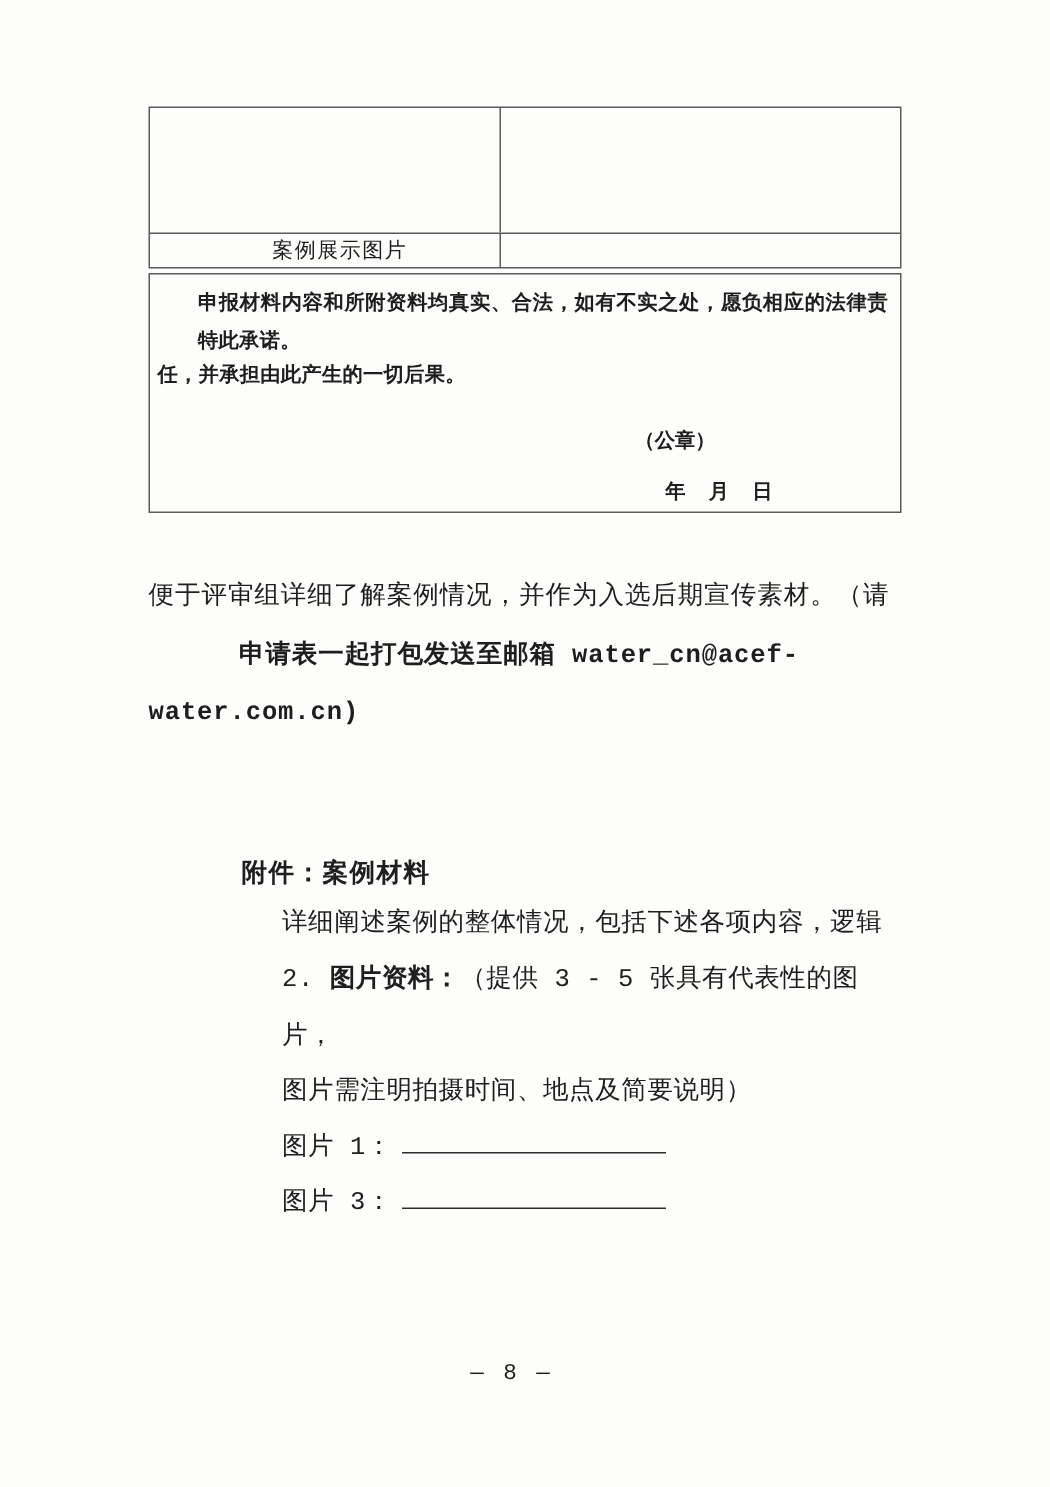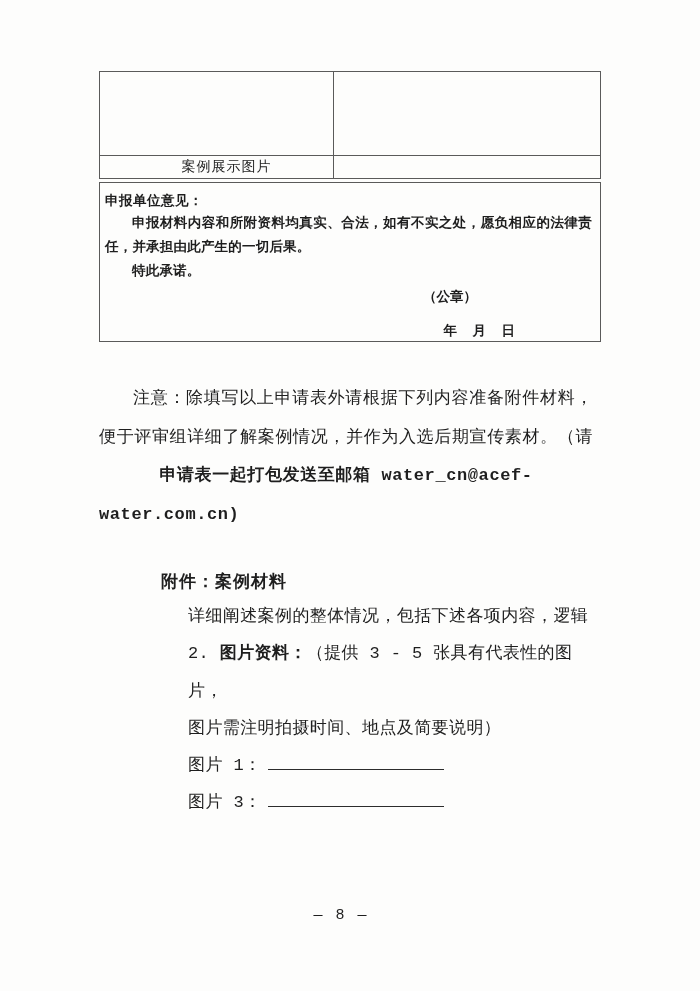--- a/index.html
+++ b/index.html
@@ -27,21 +27,21 @@
   .opinion-box {
     position:absolute; left:99px; top:182px; width:502px; height:160px;
     border:1px solid #5a5a5a;
     padding:9px 8px 0 5px;
     font-size:13.5px;
   }
   .op-title { font-weight:700; line-height:20px; letter-spacing:0.5px; }
   .op-line  { font-weight:600; line-height:23.5px; letter-spacing:0.2px; }
   .op-l1 { text-indent:2em; text-align:justify; text-align-last:justify; }
   .op-l3 { text-indent:2em; margin-top:1px; }
-  .op-seal { font-weight:600; line-height:23.5px; text-align:right; padding-right:115px; margin-top:2px; }
+  .op-seal { font-weight:600; line-height:23.5px; text-align:right; padding-right:115px; margin-top:20px; }
   .op-date { font-weight:600; line-height:23.5px; text-align:right; padding-right:76px; margin-top:11px; letter-spacing:1px; }
 
   
   .note {
     position:absolute; left:99px; top:380px; width:494px;
     font-size:17px; line-height:38.6px; letter-spacing:0.6px;
   }
   .note-line { text-align:justify; text-align-last:justify; }
   .note-first { text-indent:2em; }
   .note-last { text-align:center; text-align-last:left;font-weight:bold; }
@@ -79,30 +79,28 @@
   </div>
   <div class="tt-row2">
     <div class="tt-c1">
       <span class="tt-label">案例展示图片</span>
     </div>
     <div class="tt-c2"></div>
   </div>
 </div>
 
 <div class="opinion-box">
-  <div class="op-title">申报单位意见：</div>
   <div class="op-line op-l1">申报材料内容和所附资料均真实、合法，如有不实之处，愿负相应的法律责</div>
+  <div class="op-line op-l3">特此承诺。</div>
   <div class="op-line">任，并承担由此产生的一切后果。</div>
-  <div class="op-line op-l3">特此承诺。</div>
   <div class="op-seal">（公章）</div>
   <div class="op-date">年　月　日</div>
 </div>
 
 <div class="note">
-  <div class="note-line note-first">注意：除填写以上申请表外请根据下列内容准备附件材料，</div>
   <div class="note-line">便于评审组详细了解案例情况，并作为入选后期宣传素材。（请</div>
   <div class="note-line note-last">申请表一起打包发送至邮箱 water_cn@acef-water.com.cn)</div>
 </div>
 
 <div class="attach-heading">附件：案例材料</div>
 
 <div class="items">
   <div>详细阐述案例的整体情况，包括下述各项内容，逻辑</div>
   <div><span>2. </span><span class="bold">图片资料：</span><span>（提供 3 - 5 张具有代表性的图片，</span></div>
   <div>图片需注明拍摄时间、地点及简要说明）</div>

